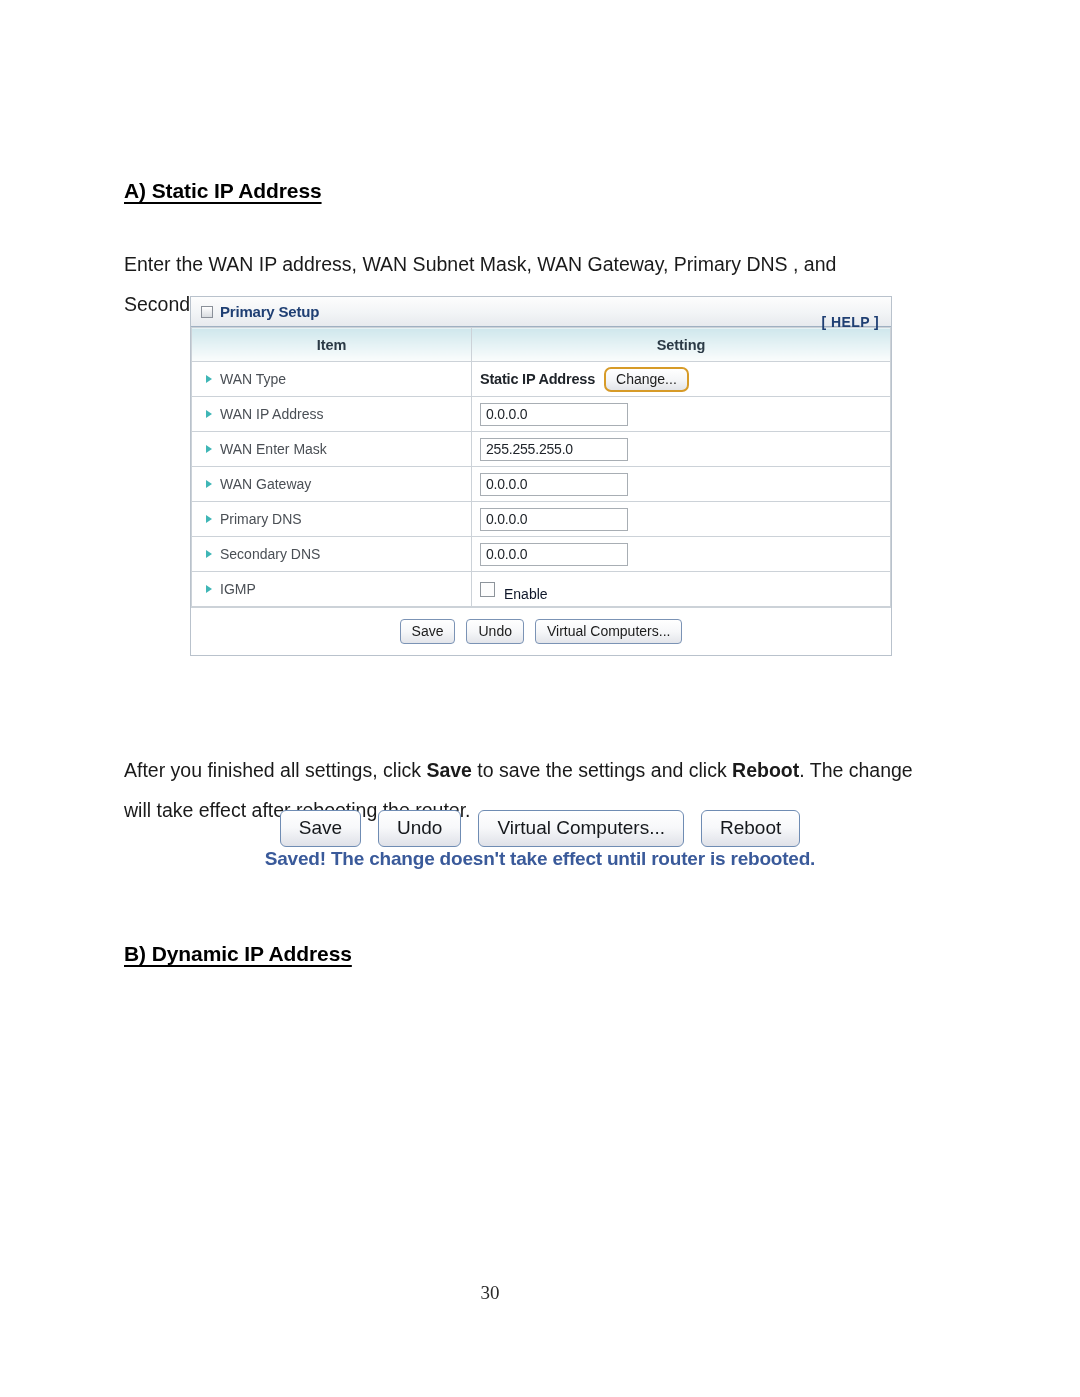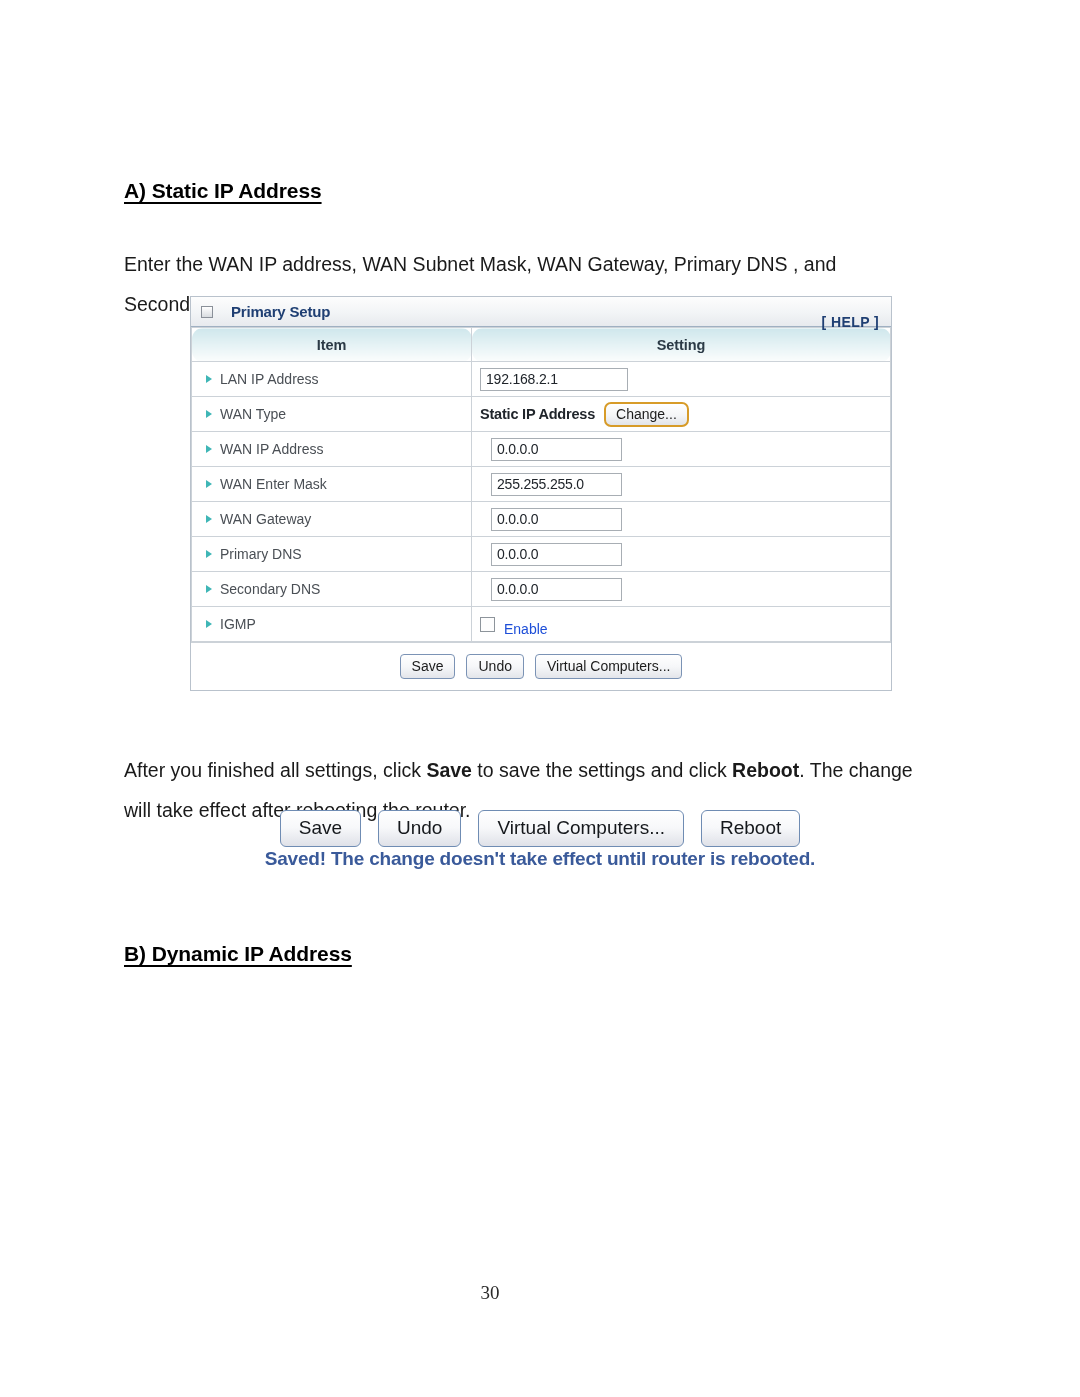--- a/index.html
+++ b/index.html
@@ -78,21 +78,21 @@
     background: linear-gradient(to bottom, #fdfdfd 0%, #f2f4f6 55%, #e7eaee 100%);
     border-bottom: 1px solid #9fb0c2;
     display: flex;
     align-items: center;
     padding: 0 12px 0 10px;
     box-sizing: border-box;
   }
   .panel-title-left {
     display: flex;
     align-items: center;
-    gap: 18px;
+    gap: 7px;
   }
   .sq-icon {
     width: 10px;
     height: 10px;
     border: 1px solid #8a9099;
     background: linear-gradient(to bottom, #ffffff, #d8dce0);
     display: inline-block;
   }
   .panel-title-text {
     font-size: 15px;
@@ -122,21 +122,20 @@
   .col-item { width: 280px; }
 
   .ptable thead th {
     height: 34px;
     background: linear-gradient(to bottom, #cfe7ec 0%, #e3f1f4 45%, #fbfdfd 100%);
     font-size: 14.5px;
     font-weight: bold;
     color: #2b3a46;
     text-align: center;
     letter-spacing: -0.1px;
-    border-radius: 11px;
   }
 
   .ptable tbody tr { height: 35px; }
 
   .item-cell {
     padding-left: 14px !important;
     font-size: 14px;
     color: #4a4f55;
     white-space: nowrap;
   }
@@ -159,21 +158,21 @@
     font-size: 14px;
     color: #20252b;
     padding: 0 5px;
     display: flex;
     align-items: center;
     box-sizing: border-box;
     font-family: "Liberation Sans", sans-serif;
     letter-spacing: -0.2px;
   }
   .txtbox.w-lan  { width: 148px; }
-  .txtbox.w-wan  { width: 131px; margin-left: 11px; }
+  .txtbox.w-wan  { width: 148px; }
 
   .wan-type-label {
     font-size: 14.5px;
     font-weight: bold;
     color: #20252b;
     letter-spacing: -0.2px;
   }
 
   .btn {
     border: 1px solid #7b93b5;
@@ -196,21 +195,21 @@
 
   .chk {
     width: 13px; height: 13px;
     border: 1px solid #8d949b;
     background: #fdfdfd;
     display: inline-block;
     flex: none;
   }
   .chk-label {
     font-size: 14px;
-    color: #1d4ed8;
+    color: #0f172a;
     margin-top: 10px;
   }
 
   .panel-footer {
     border-top: 1px solid #ccd2d8;
     height: 47px;
     display: flex;
     align-items: center;
     justify-content: center;
     gap: 11px;
@@ -278,33 +277,20 @@
           <col>
         </colgroup>
       <thead>
         <tr>
           <th>Item</th>
           <th>Setting</th>
         </tr>
       </thead>
       <tbody>
 
-        <tr>
-          <td class="item-cell">
-            <span class="item-inner">
-              <span class="tri"></span>
-              <span>LAN IP Address</span>
-            </span>
-          </td>
-          <td class="setting-cell">
-            <span class="setting-inner">
-              <span class="txtbox w-lan">192.168.2.1</span>
-            </span>
-          </td>
-        </tr>
 
         <tr>
           <td class="item-cell">
             <span class="item-inner">
               <span class="tri"></span>
               <span>WAN Type</span>
             </span>
           </td>
           <td class="setting-cell">
             <span class="setting-inner">

